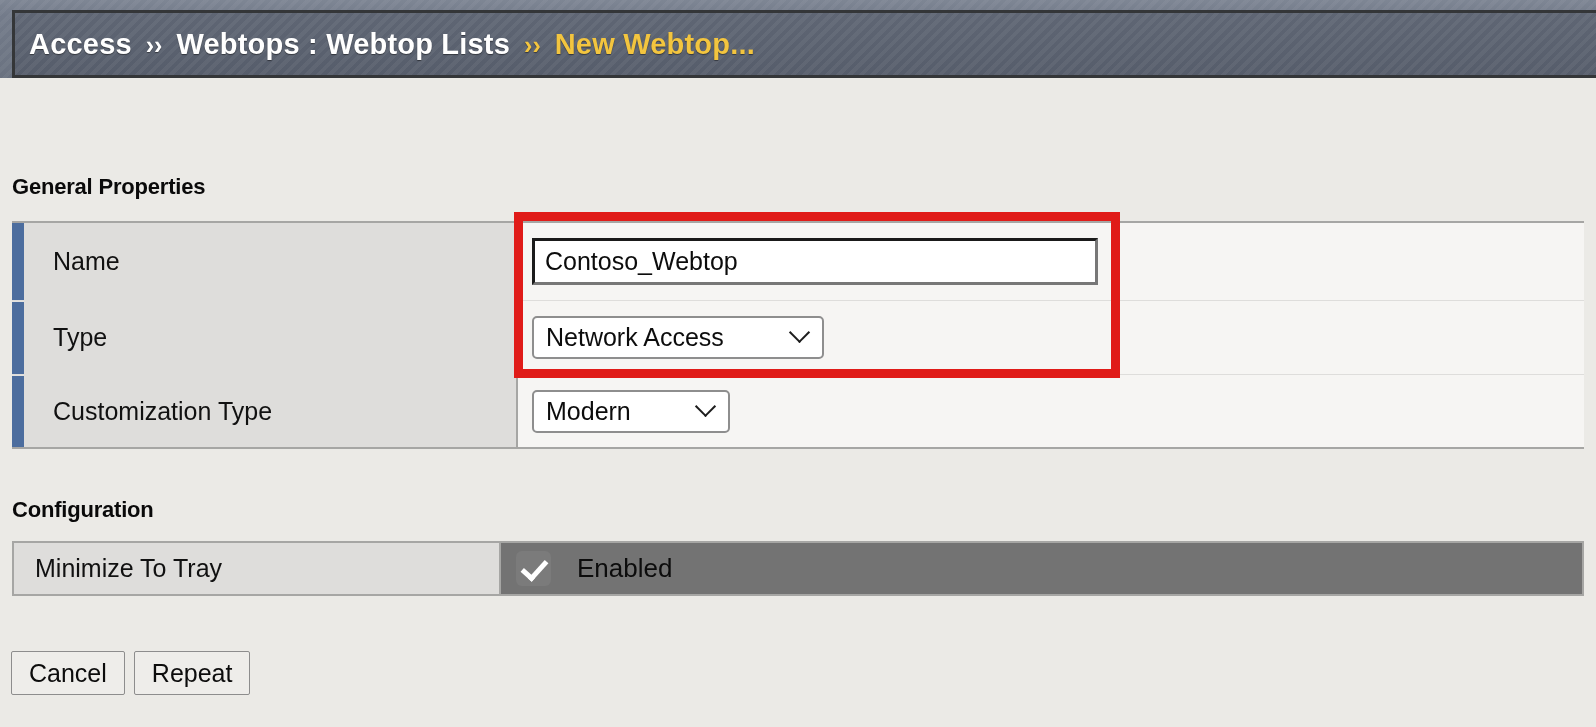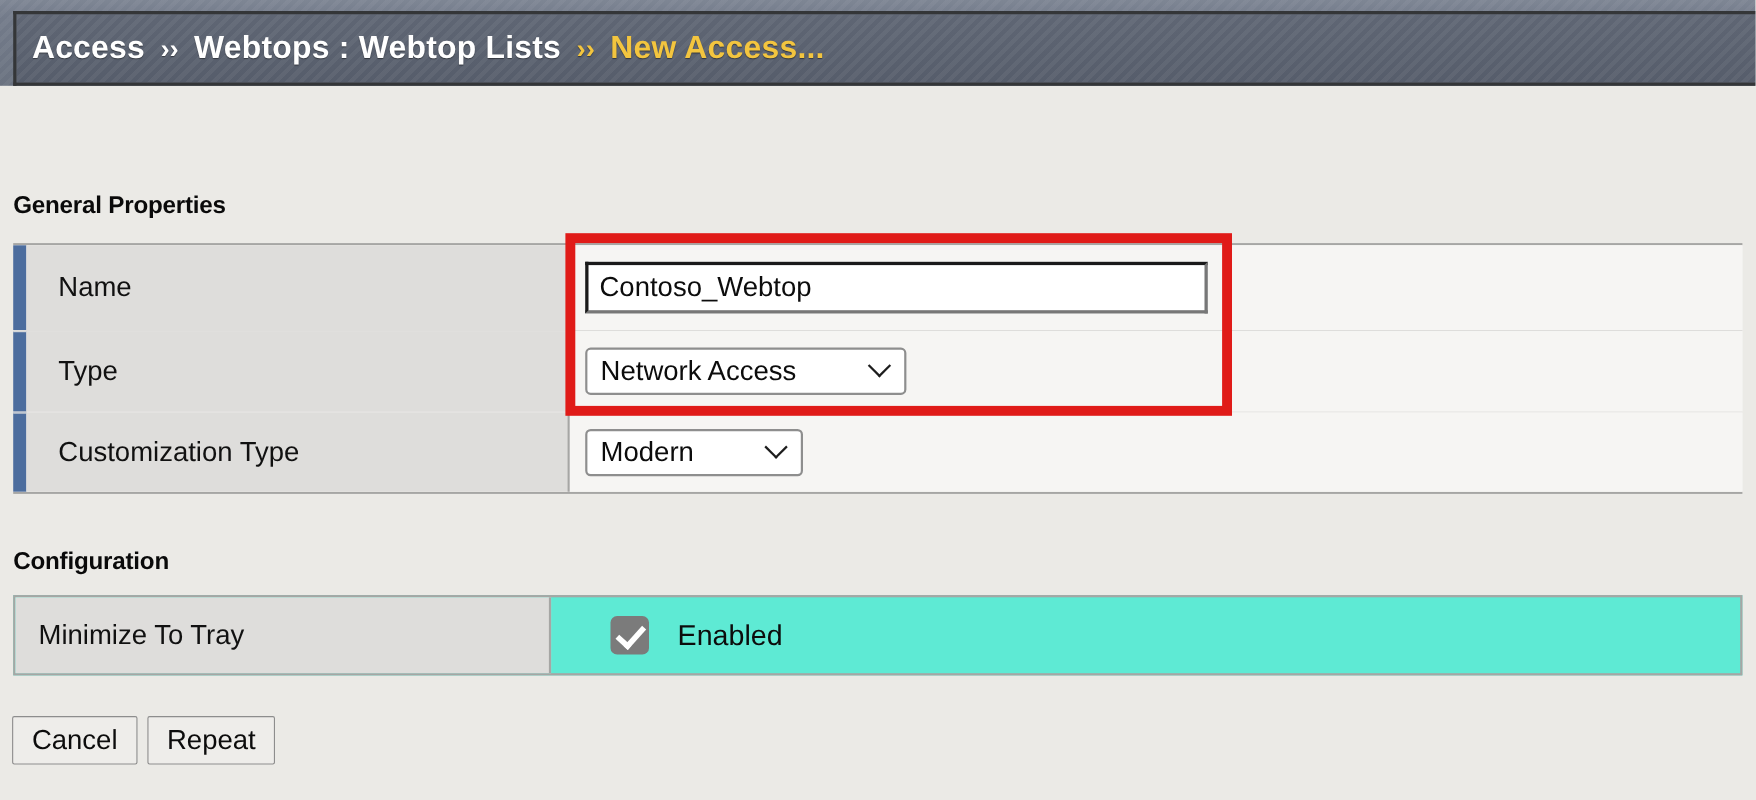--- a/index.html
+++ b/index.html
@@ -199,26 +199,25 @@
     pointer-events: none;
     z-index: 20;
   }
 
   
   #config-table {
     position: absolute;
     left: 12px;
     top: 541px;
     width: 1572px;
-    height: 73px;
+    height: 55px;
     box-sizing: border-box;
     border: 2px solid #a6a6a4;
     display: flex;
-    background: #5eead4;
-    gap: 39px;
+    background: #737373;
   }
   .cfg-label {
     width: 487px;
     flex: 0 0 487px;
     box-sizing: border-box;
     background: #dedddb;
     border-right: 2px solid #a6a6a4;
     display: flex;
     align-items: center;
     padding-left: 21px;
@@ -283,21 +282,21 @@
 <body>
 
 <div class="header-strip"></div>
 
 <div class="header-bar">
   <div class="crumbs">
     <span class="crumb">Access</span>
     <span class="crumb-sep">››</span>
     <span class="crumb">Webtops : Webtop Lists</span>
     <span class="crumb-sep amber">››</span>
-    <span class="crumb current">New Access...</span>
+    <span class="crumb current">New Webtop...</span>
   </div>
 </div>
 
 <div class="section-title" id="general-title">General Properties</div>
 
 <div class="prop-table" id="general-table">
 
   <div class="prop-row row-name">
     <div class="row-accent"></div>
     <div class="prop-label">Name</div>

